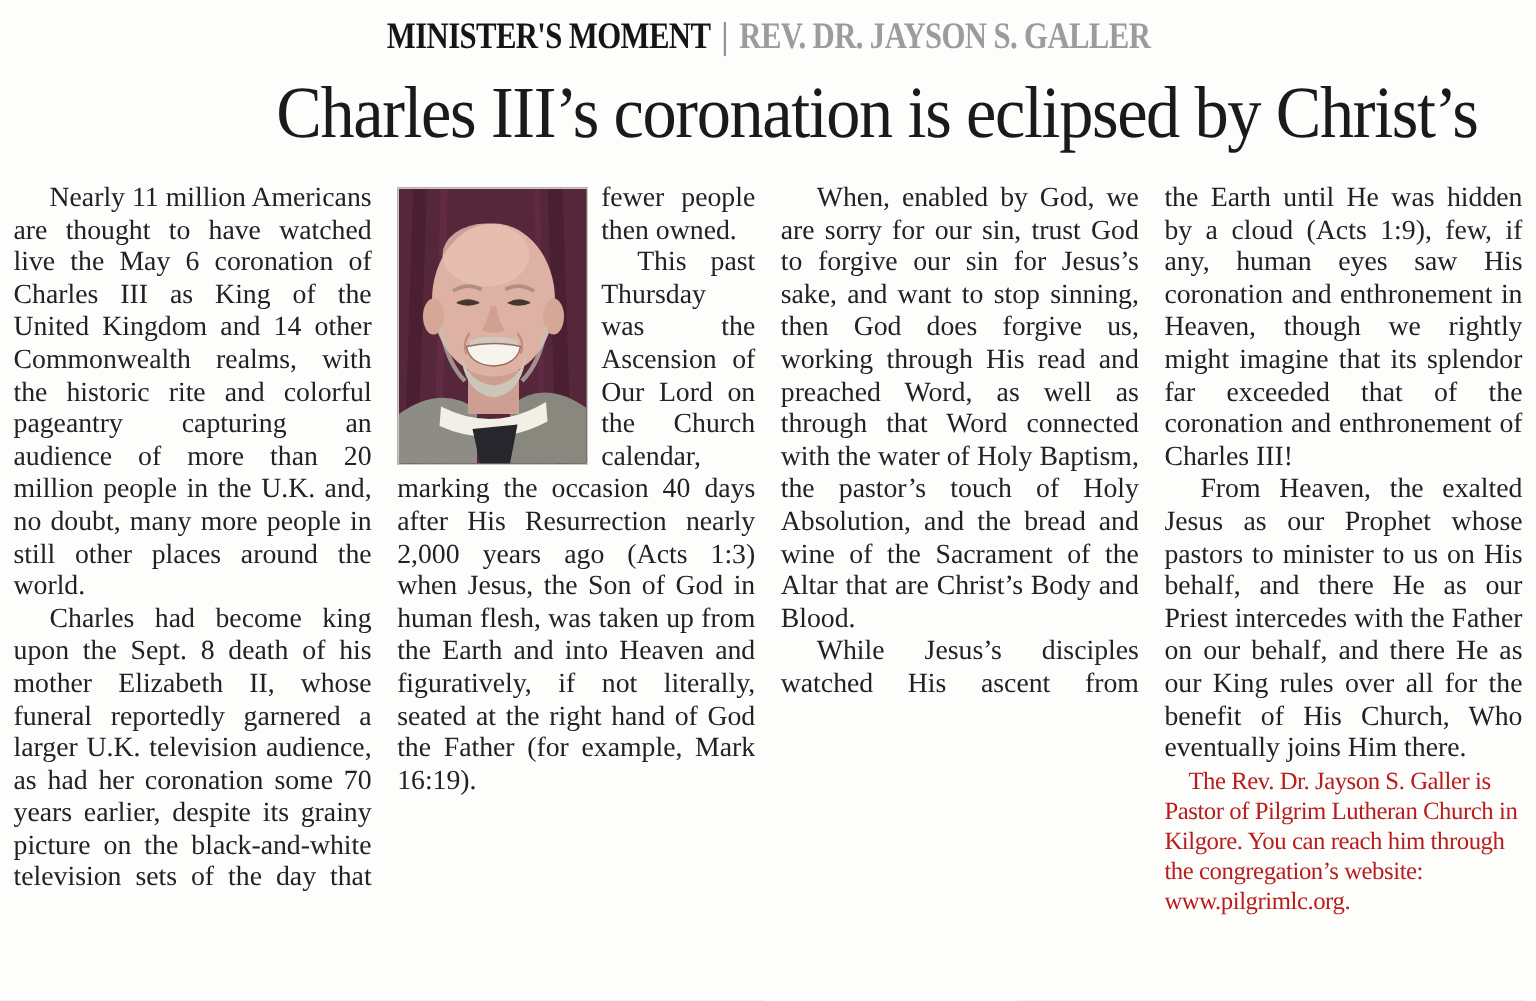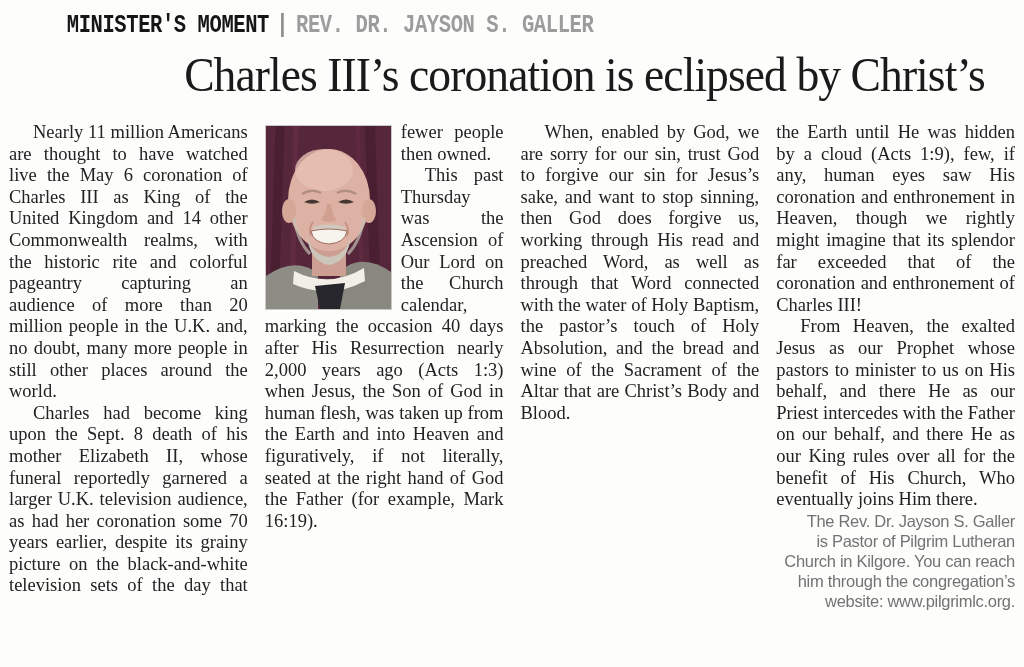--- a/index.html
+++ b/index.html
@@ -3,22 +3,22 @@
 <meta charset="utf-8">
 <style>
   html, body { margin:0; padding:0; background:#e9e9e9; }
   .page {
     position:relative; width:1024px; height:667px; margin:0 auto;
     background:#fdfdfc; overflow:hidden; box-sizing:border-box;
     padding:0 9px; font-family:"Liberation Serif", serif; color:#212121;
   }
   
   .kicker {
-    margin-top:11px; height:30px;
-    font-family:Liberation Mono, monospace; font-weight:bold; font-size:25px;
+    text-align:center; margin-top:11px; height:30px;
+    font-family:Liberation Serif, serif; font-weight:bold; font-size:25px;
     white-space:nowrap;
   }
   .kicker-inner { display:inline-block; transform:scaleX(0.82); transform-origin:center; }
   .kicker-title   { color:#151515; letter-spacing:-0.5px; }
   .kicker-sep     { color:#8f8f8f; padding:0 9px; font-weight:600; }
   .kicker-byline  { color:#9c9c9c; letter-spacing:-0.5px; }
   .headline { text-align:right; margin:6px 0 0; height:62px; white-space:nowrap; }
   .headline-inner {
     display:inline-block; transform:scaleX(0.93); transform-origin:center;
     font-size:49px; line-height:56px; font-weight:normal; color:#1a1a1a;
@@ -36,22 +36,22 @@
   p.indent  { text-indent:24px; }
   p.runover { text-align-last:justify; }
   
   .portrait {
     float:left; width:127px; height:185px; margin:3px 9px 5px 0;
     border:1px solid #c9c9c5; box-sizing:border-box; background:#56263b;
   }
   .portrait svg { display:block; width:100%; height:100%; }
   
   .bio {
-    font-family:Liberation Sans, sans-serif; font-size:16.5px; line-height:20px;
-    color:#737373; text-align:right; text-indent:16px; letter-spacing:-0.3px;
+    font-family:Liberation Serif, serif; font-size:16.5px; line-height:20px;
+    color:#b91c1c; text-align:left; text-indent:16px; letter-spacing:-0.3px;
     margin-top:3px;
   }
 </style>
 </head>
 <body>
 
 <div class="page">
 
   <div class="kicker">
     <span class="kicker-inner">
@@ -114,20 +114,21 @@
           <path d="M28,92 Q32,116 44,128" stroke="#c5bfb4" stroke-width="3" fill="none" opacity="0.7"></path>
           <path d="M98,92 Q94,116 82,128" stroke="#c5bfb4" stroke-width="3" fill="none" opacity="0.7"></path>
         </svg>
       </figure>
       <p>fewer people then owned.</p>
       <p class="indent">This past Thursday was the Ascension of Our Lord on the Church calendar, marking the occasion 40 days after His Resurrection nearly 2,000 years ago (Acts 1:3) when Jesus, the Son of God in human flesh, was taken up from the Earth and into Heaven and figuratively, if not literally, seated at the right hand of God the Father (for example, Mark 16:19).</p>
     </div>
 
     <div class="col">
       <p class="indent">When, enabled by God, we are sorry for our sin, trust God to forgive our sin for Jesus’s sake, and want to stop sinning, then God does forgive us, working through His read and preached Word, as well as through that Word connected with the water of Holy Baptism, the pastor’s touch of Holy Absolution, and the bread and wine of the Sacrament of the Altar that are Christ’s Body and Blood.</p>
+      <p class="indent runover">While Jesus’s disciples watched His ascent from</p>
     </div>
 
     <div class="col">
       <p>the Earth until He was hidden by a cloud (Acts 1:9), few, if any, human eyes saw His coronation and enthronement in Heaven, though we rightly might imagine that its splendor far exceeded that of the coronation and enthronement of Charles III!</p>
       <p class="indent">From Heaven, the exalted Jesus as our Prophet whose pastors to minister to us on His behalf, and there He as our Priest intercedes with the Father on our behalf, and there He as our King rules over all for the benefit of His Church, Who eventually joins Him there.</p>
       <p class="bio">The Rev. Dr. Jayson S. Galler is Pastor of Pilgrim Lutheran Church in Kilgore. You can reach him through the congregation’s website: www.pilgrimlc.org.</p>
     </div>
 
   </div>
 </div>

